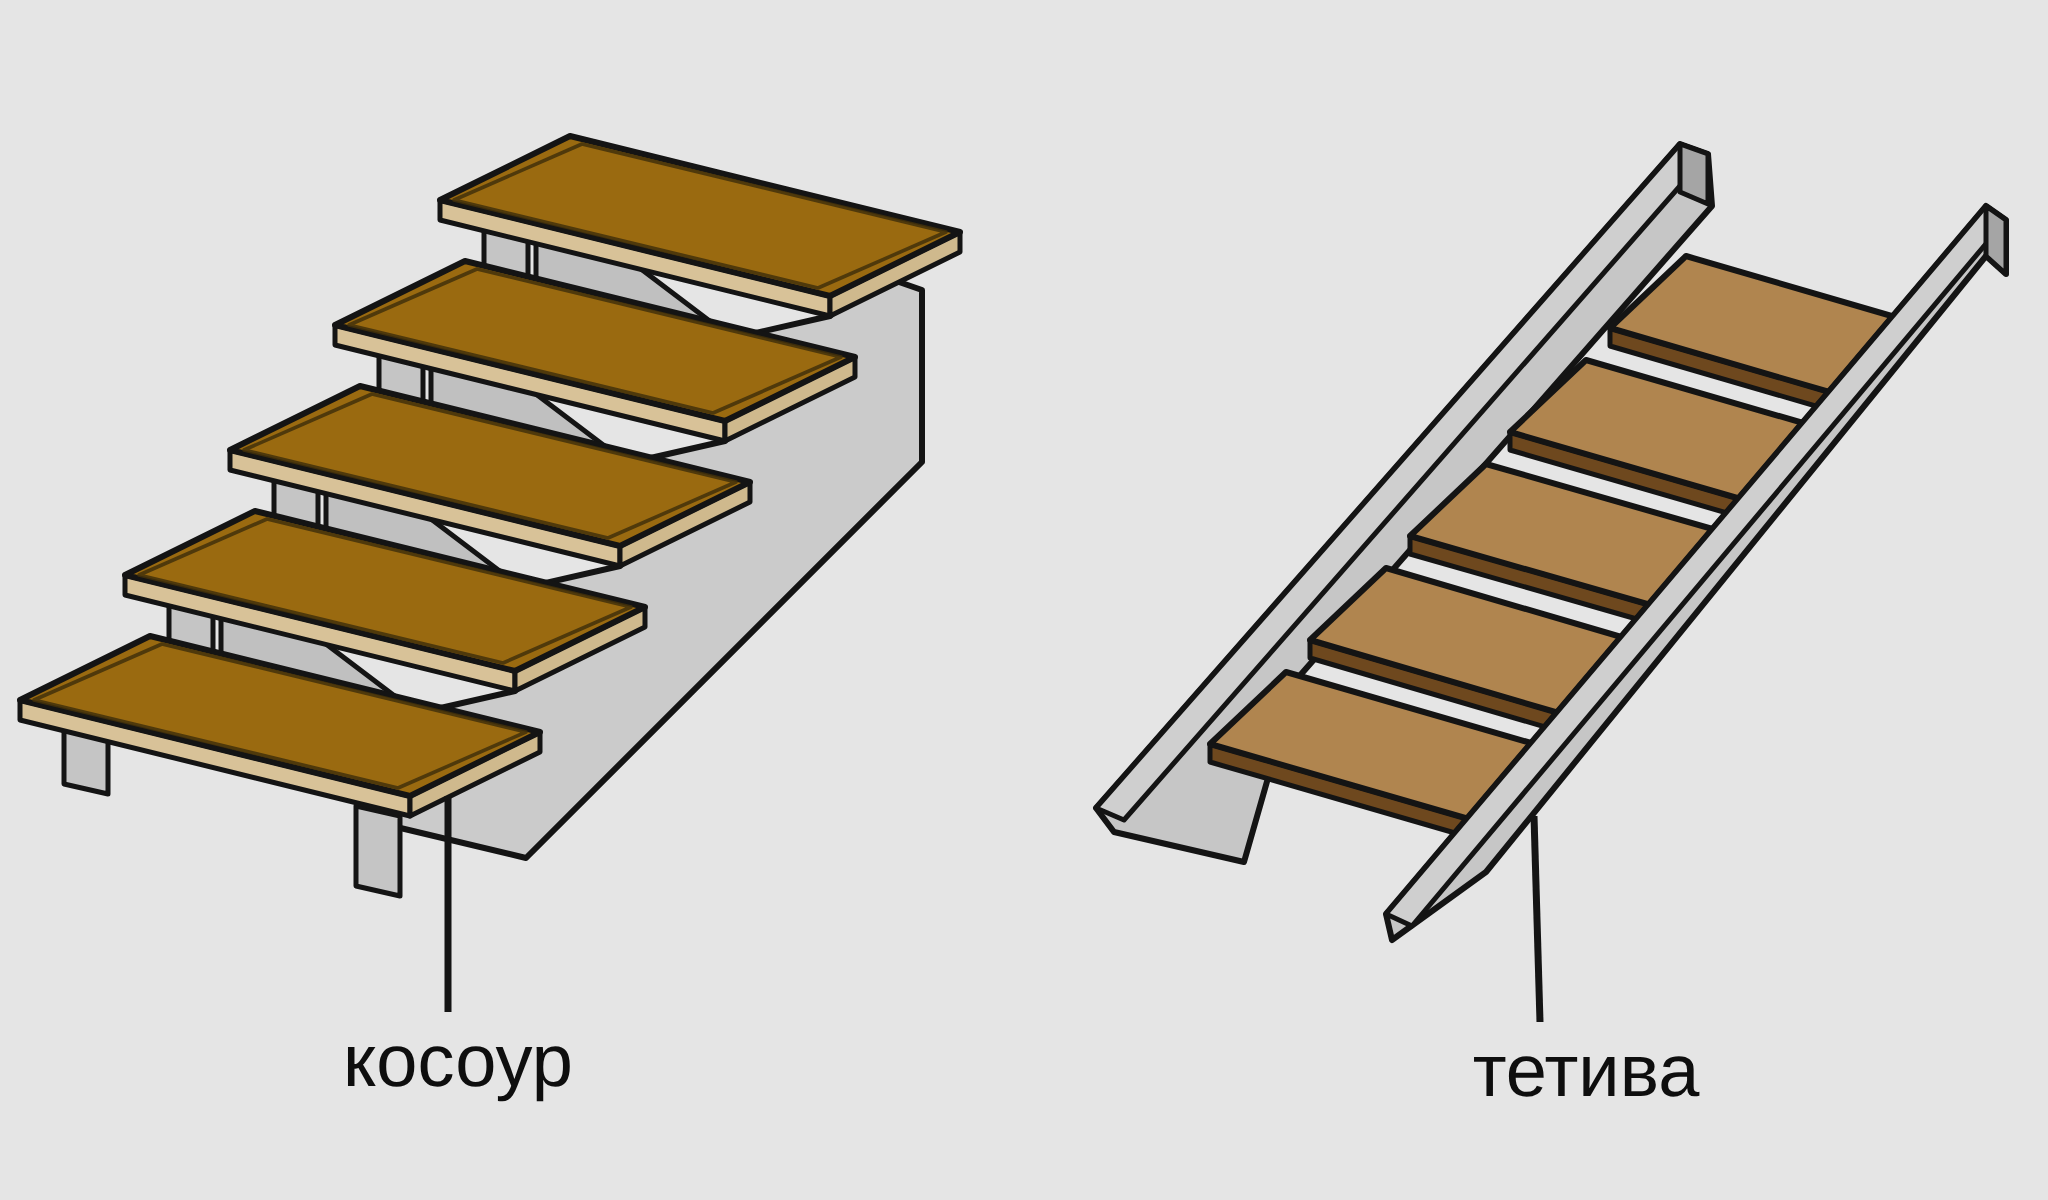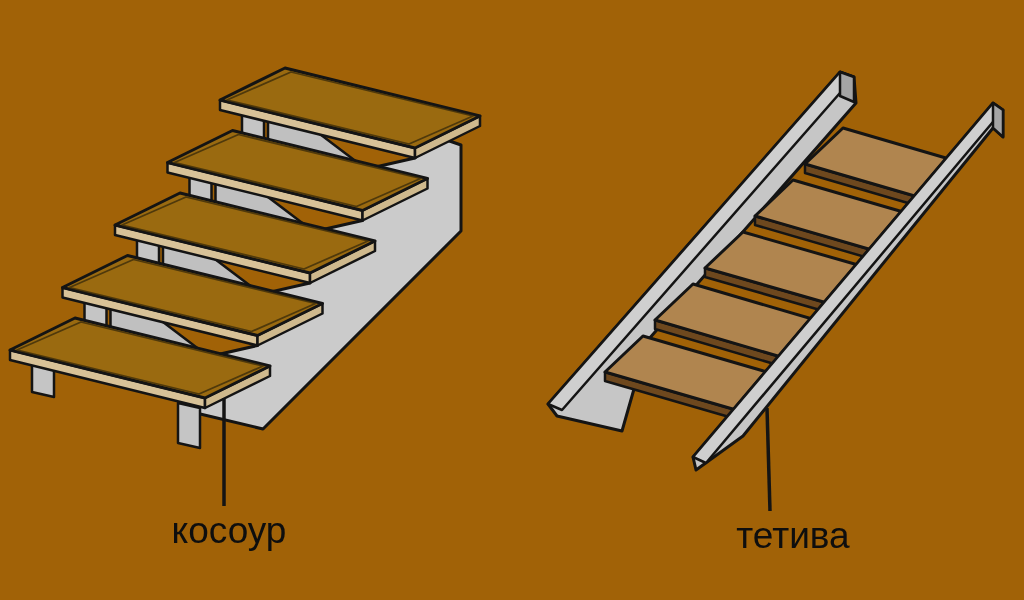--- a/index.html
+++ b/index.html
@@ -8,21 +8,21 @@
     background: #ffffff;
     width: 1024px;
     height: 600px;
     overflow: hidden;
     font-family: "Liberation Sans", sans-serif;
   }
   #stage {
     width: 1024px;
     height: 600px;
     position: relative;
-    background: #a16207;
+    background: #e5e5e5;
   }
   svg { display: block; }
   text.diagram-label {
     font-family: "Liberation Sans", "DejaVu Sans", sans-serif;
     font-weight: 400;
   }
 </style>
 </head>
 <body>
 

